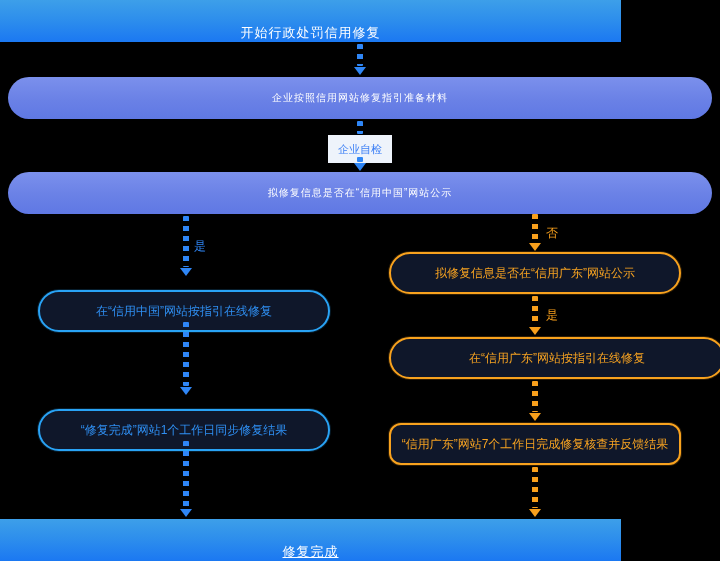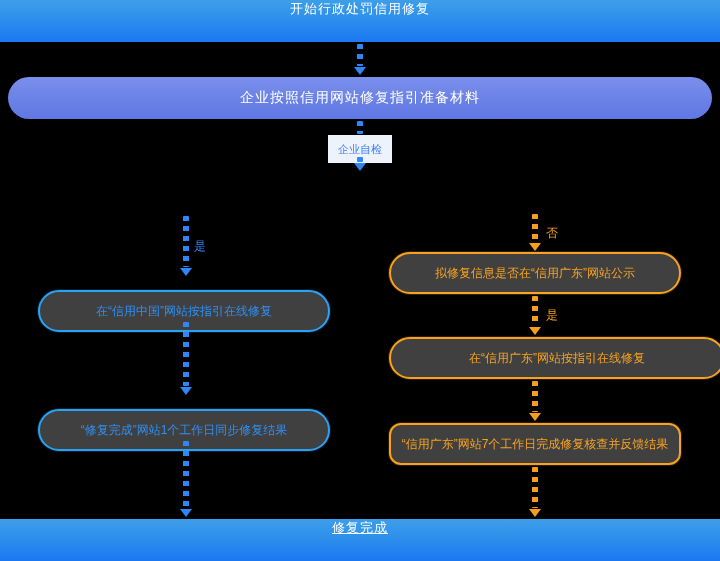--- a/index.html
+++ b/index.html
@@ -20,24 +20,24 @@
     position: absolute;
     left: 0; top: 0;
     width: 720px;
     height: 561px;
   }
 
   
   .banner {
     position: absolute;
     left: 0;
-    width: 720px;
+    width: 621px;
     height: 42px;
     display: flex;
-    align-items: flex-start;
+    align-items: flex-end;
     justify-content: center;
     background: linear-gradient(180deg, #3d9fe9 0%, #2e8fec 45%, #1b78f2 100%);
     color: #ffffff;
     font-size: 13px;
     letter-spacing: 1px;
     box-sizing: border-box;
   }
   .banner.top { top: 0; }
   .banner.bottom { top: 519px; height: 42px; text-decoration: underline; }
 
@@ -46,21 +46,21 @@
     position: absolute;
     left: 8px;
     width: 704px;
     height: 42px;
     border-radius: 21px;
     display: flex;
     align-items: center;
     justify-content: center;
     background: linear-gradient(180deg, #7b90ec 0%, #6a81e6 55%, #5f78e4 100%);
     color: #ffffff;
-    font-size: 14px;
+    font-size: 10px;
     letter-spacing: 1px;
     box-sizing: border-box;
   }
   .wide-bar.bar-prepare { top: 77px; }
   .wide-bar.bar-decision { top: 172px; }
 
   
   .tag-box {
     position: absolute;
     left: 328px;
@@ -77,21 +77,21 @@
   }
 
   
   .pill {
     position: absolute;
     height: 42px;
     border-radius: 21px;
     display: flex;
     align-items: center;
     justify-content: center;
-    background: #404040;
+    background: #0f172a;
     font-size: 12px;
     box-sizing: border-box;
     text-align: center;
     padding: 0 10px;
   }
   .pill.blue {
     border: 2px solid #29a3f5;
     color: #2f8ff2;
     box-shadow: 0 0 0 1px rgba(41,163,245,0.18);
     margin-top: 12px;
@@ -184,20 +184,23 @@
 
   <div class="tag-box">
     <span>企业自检</span>
   </div>
 
   <div class="conn blue c-tag2">
     <div class="dots"></div>
     <div class="head"></div>
   </div>
 
+  <div class="wide-bar bar-decision">
+    <span>拟修复信息是否在“信用中国”网站公示</span>
+  </div>
 
   <div class="conn blue c-lbranch">
     <div class="dots"></div>
     <div class="head"></div>
   </div>
   <div class="branch-label yes-left">是</div>
 
   <div class="conn orange c-rbranch">
     <div class="dots"></div>
     <div class="head"></div>

